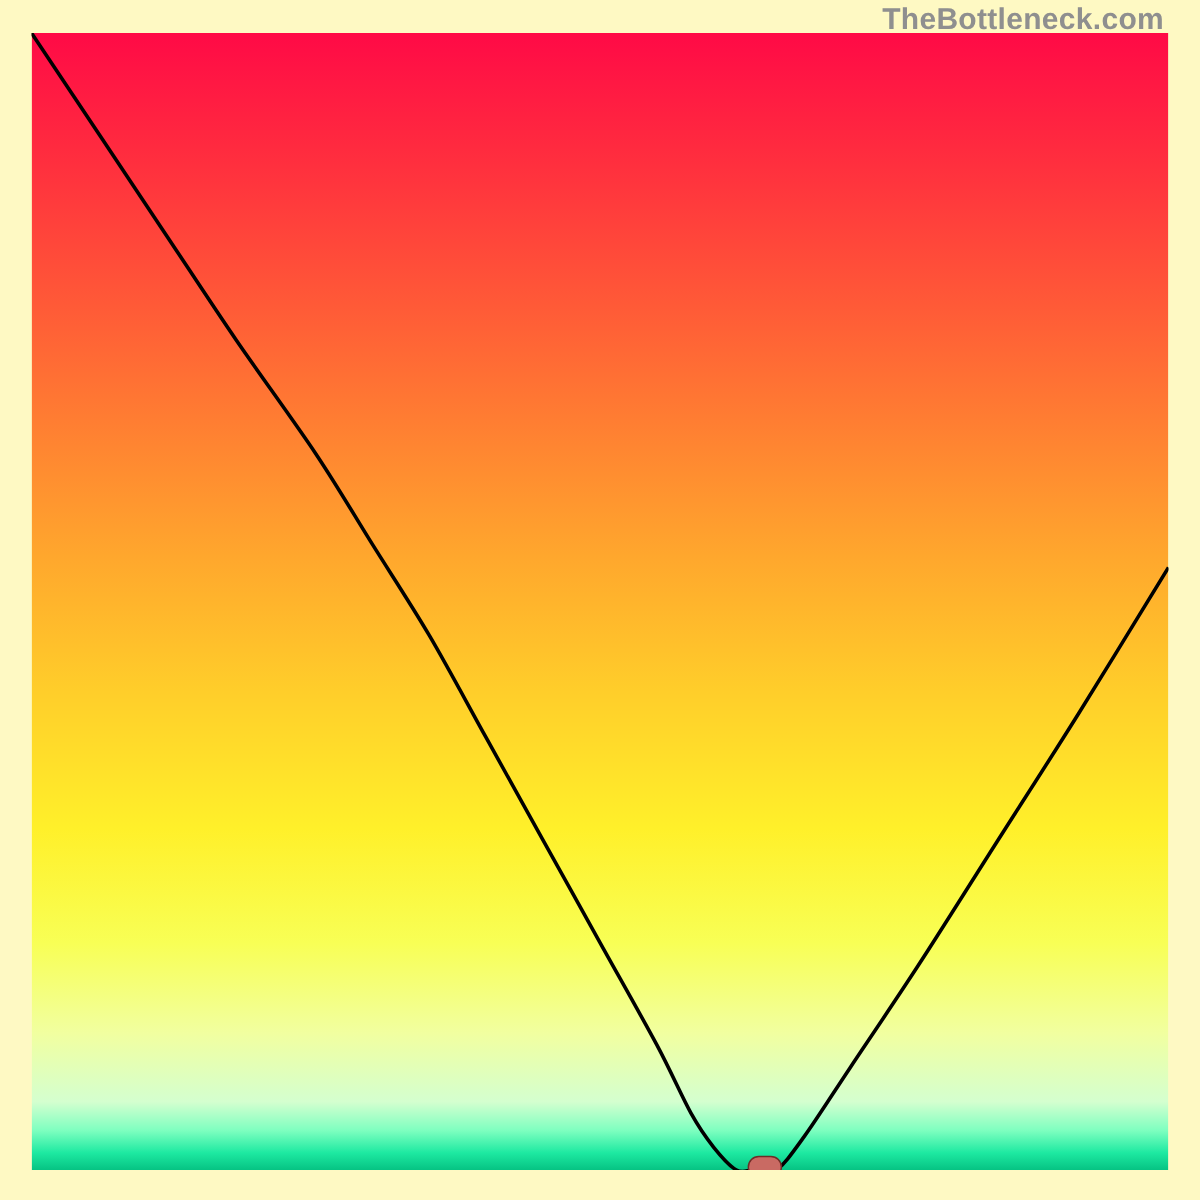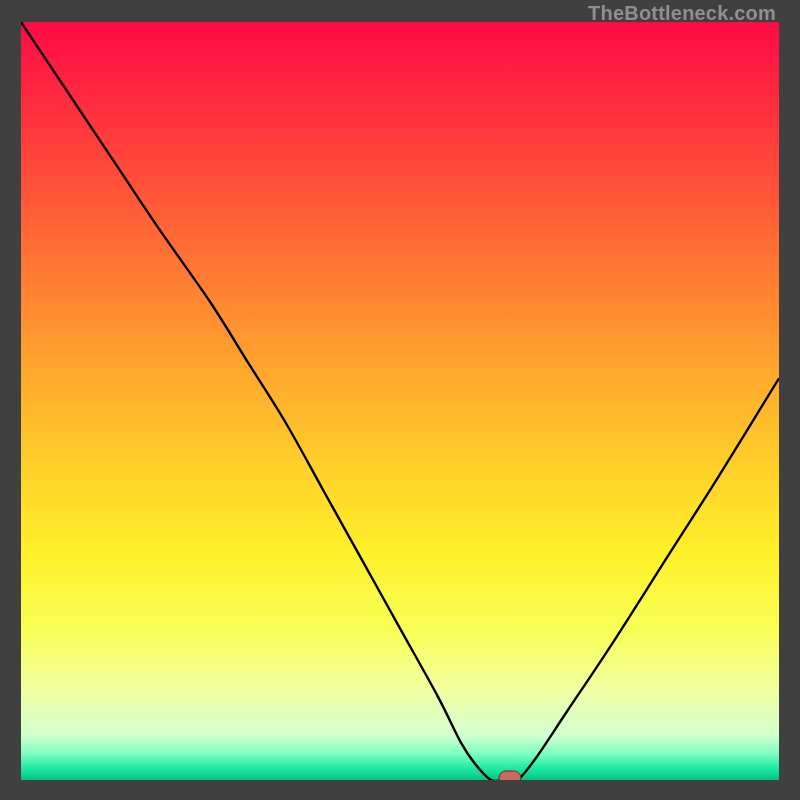--- a/index.html
+++ b/index.html
@@ -8,21 +8,21 @@
     width: 800px;
     height: 800px;
     background: #000;
     overflow: hidden;
     font-family: Arial, Helvetica, sans-serif;
   }
   .stage {
     position: relative;
     width: 800px;
     height: 800px;
-    background: #404040;
+    background: #fef9c3;
   }
   .plot-area {
     position: absolute;
     left: 21px;
     top: 22px;
     width: 758px;
     height: 758px;
     overflow: hidden;
   }
   .gradient-bg {

